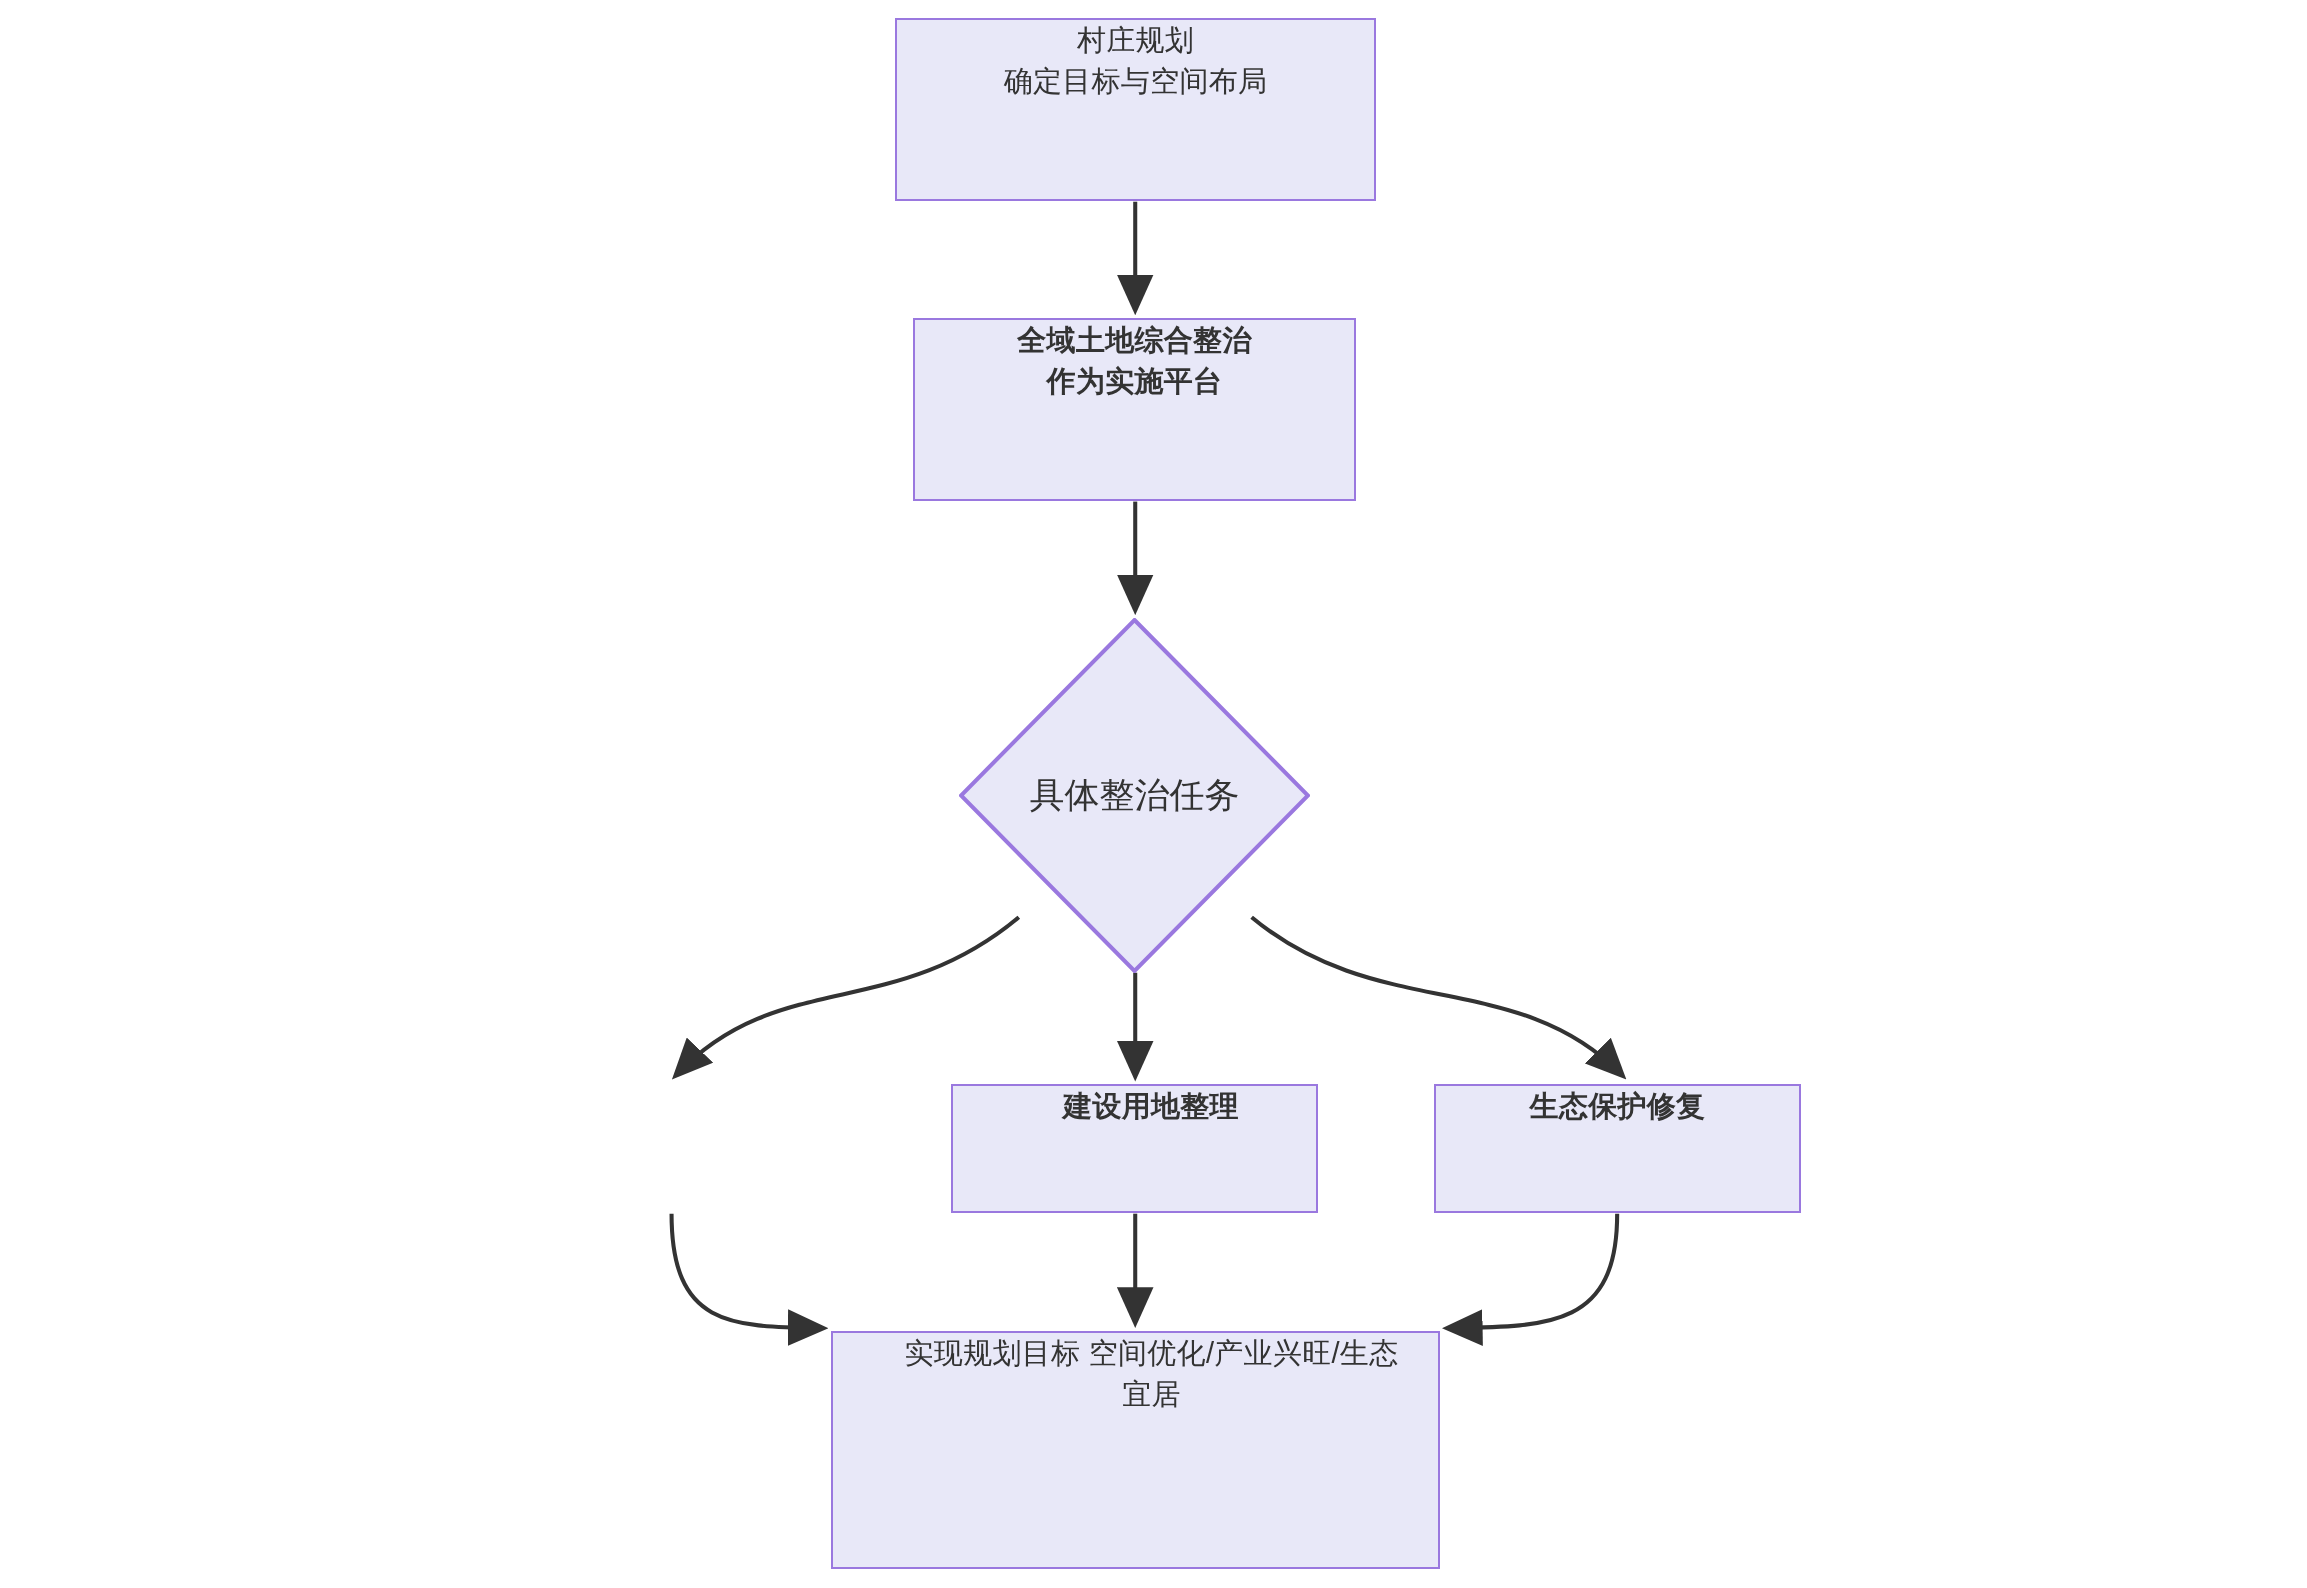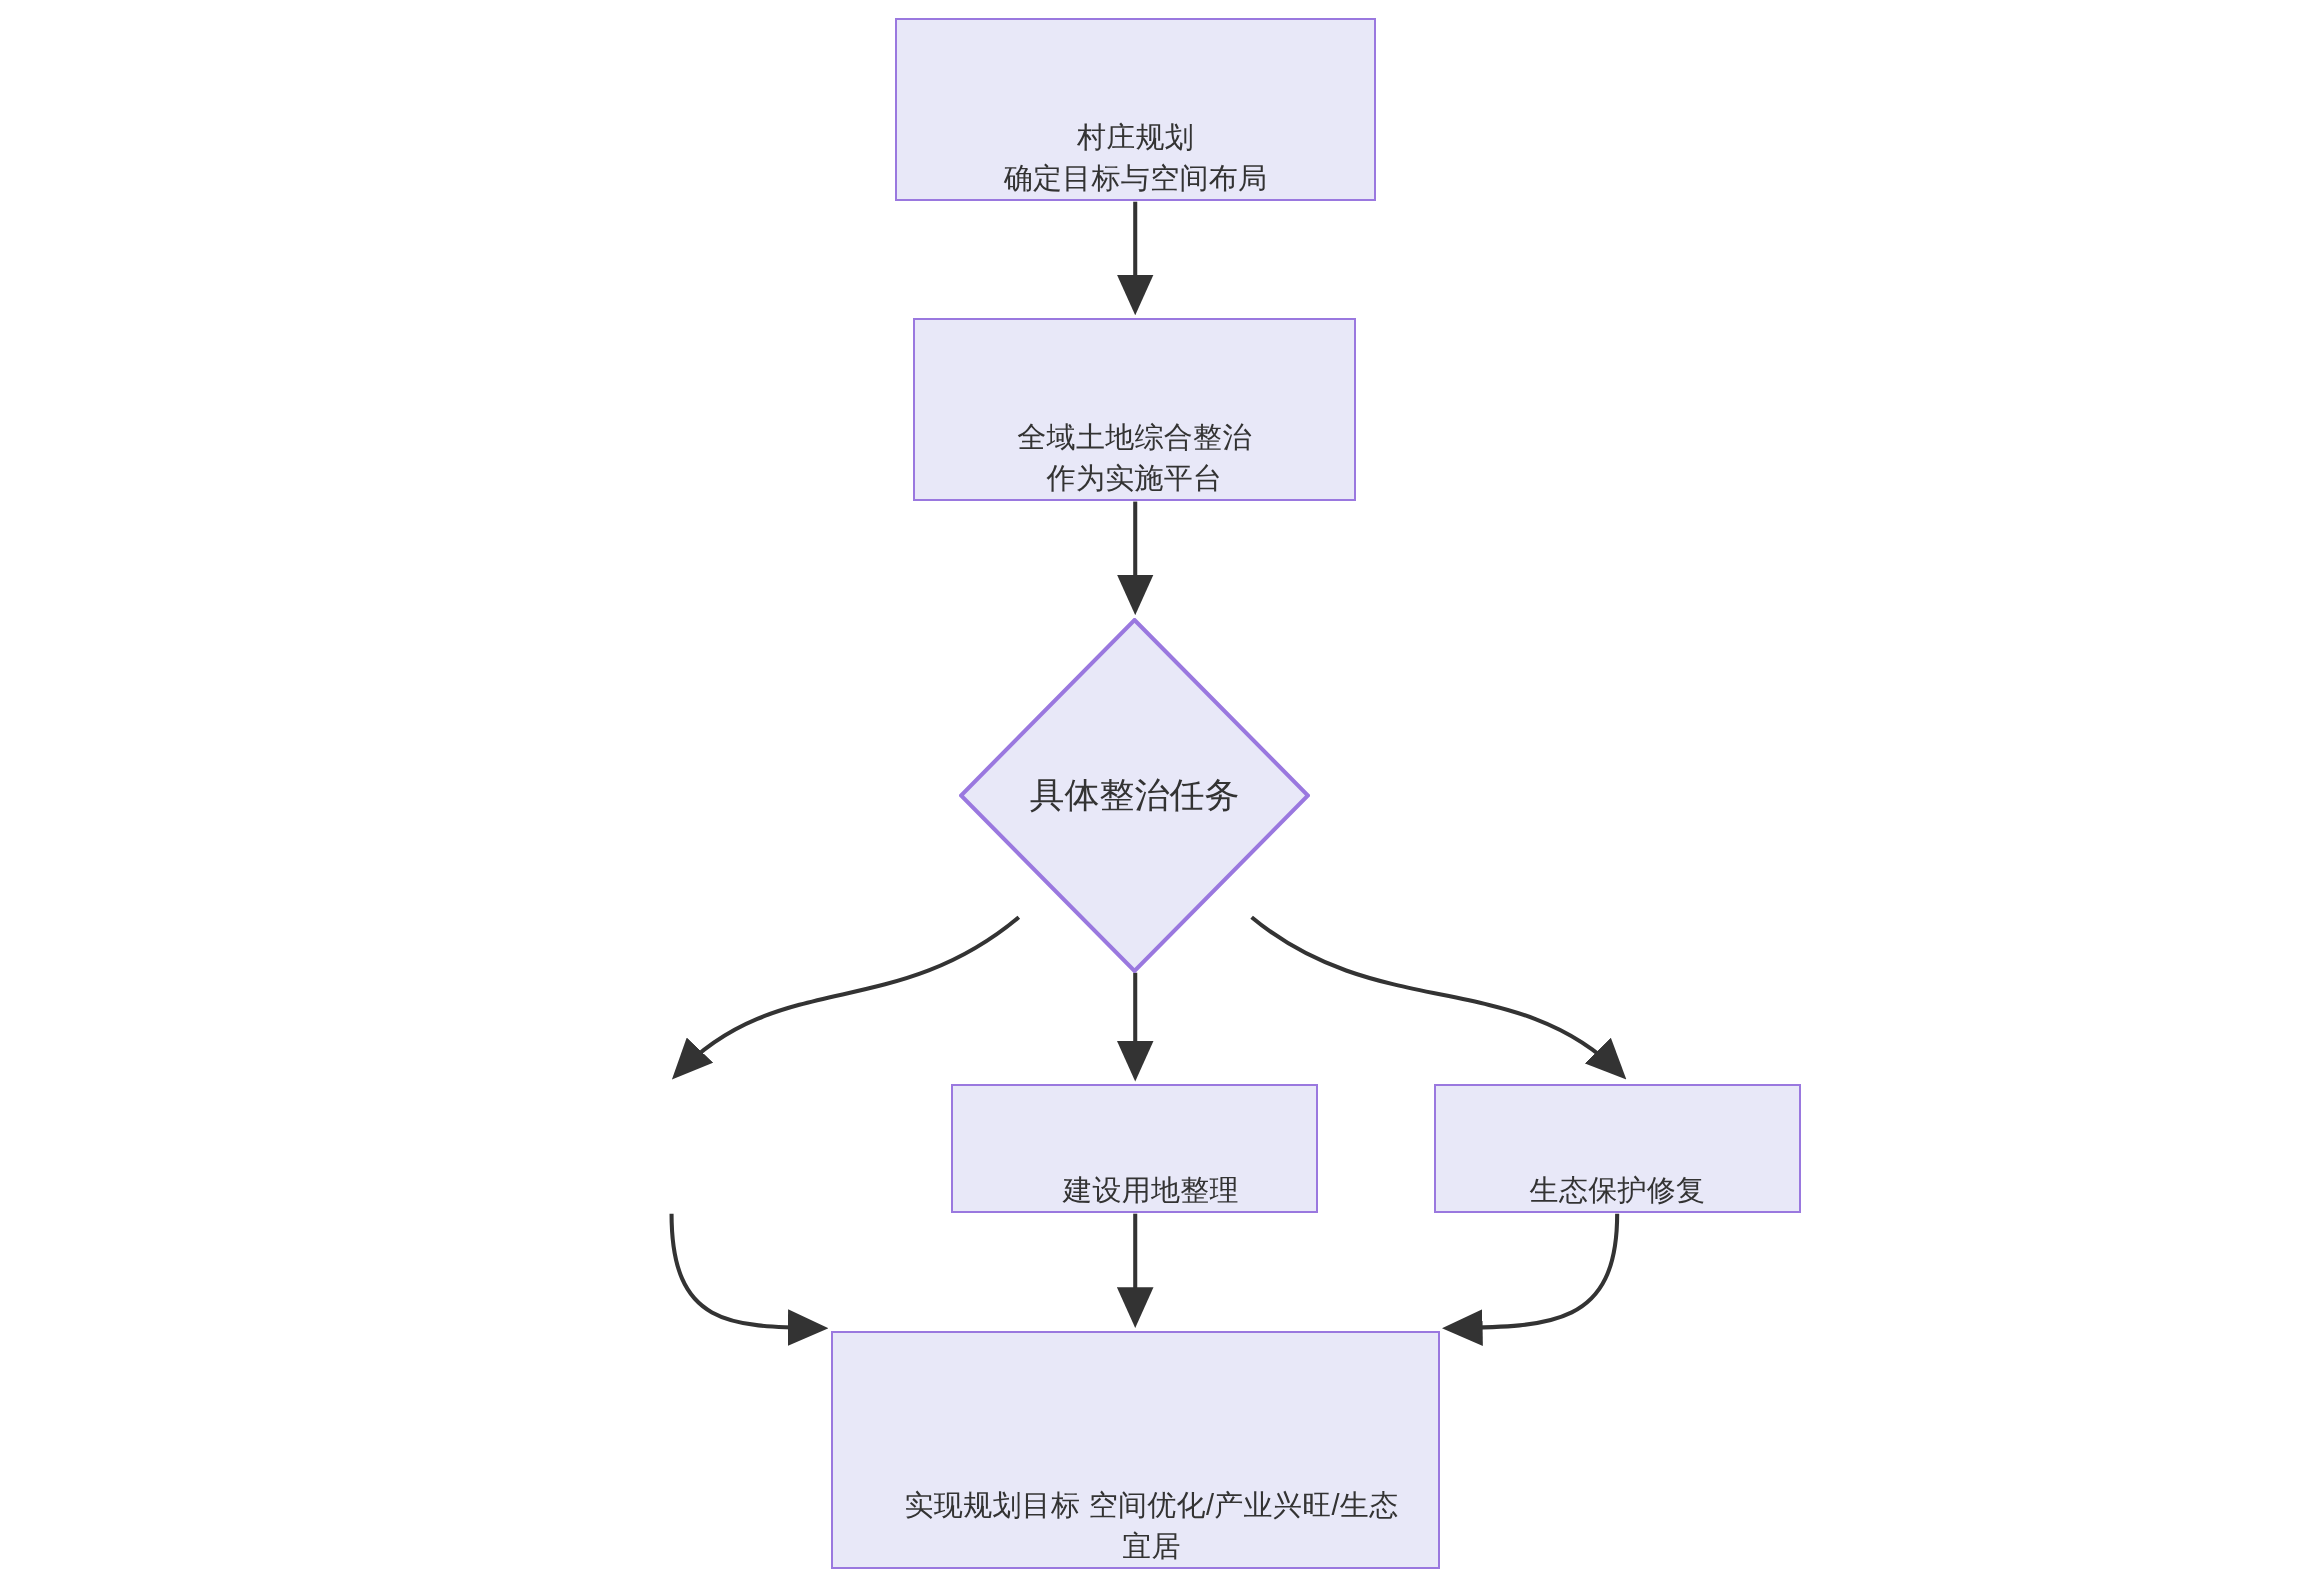--- a/index.html
+++ b/index.html
@@ -25,34 +25,34 @@
     width: 2307px;
     height: 1588px;
     pointer-events: none;
   }
   .node {
     position: absolute;
     box-sizing: border-box;
     background: #e8e8f8;
     border: 2.7px solid #9a78df;
     display: flex;
-    align-items: flex-end;
+    align-items: flex-start;
     justify-content: center;
     text-align: center;
     color: #333333;
     z-index: 2;
   }
   .node .label {
     display: block;
     line-height: 1.42;
     white-space: pre-line;
     font-size: 28.4px;
     letter-spacing: 0.3px;
   }
-  .node-process .label { font-size: 29px; }
+  .node-process .label { font-size: 29px; font-weight: bold; }
   .node-terminal .label { font-size: 29px; }
 
   
   .node-decision {
     position: absolute;
     background: transparent;
     border: none;
     display: flex;
     align-items: center;
     justify-content: center;

